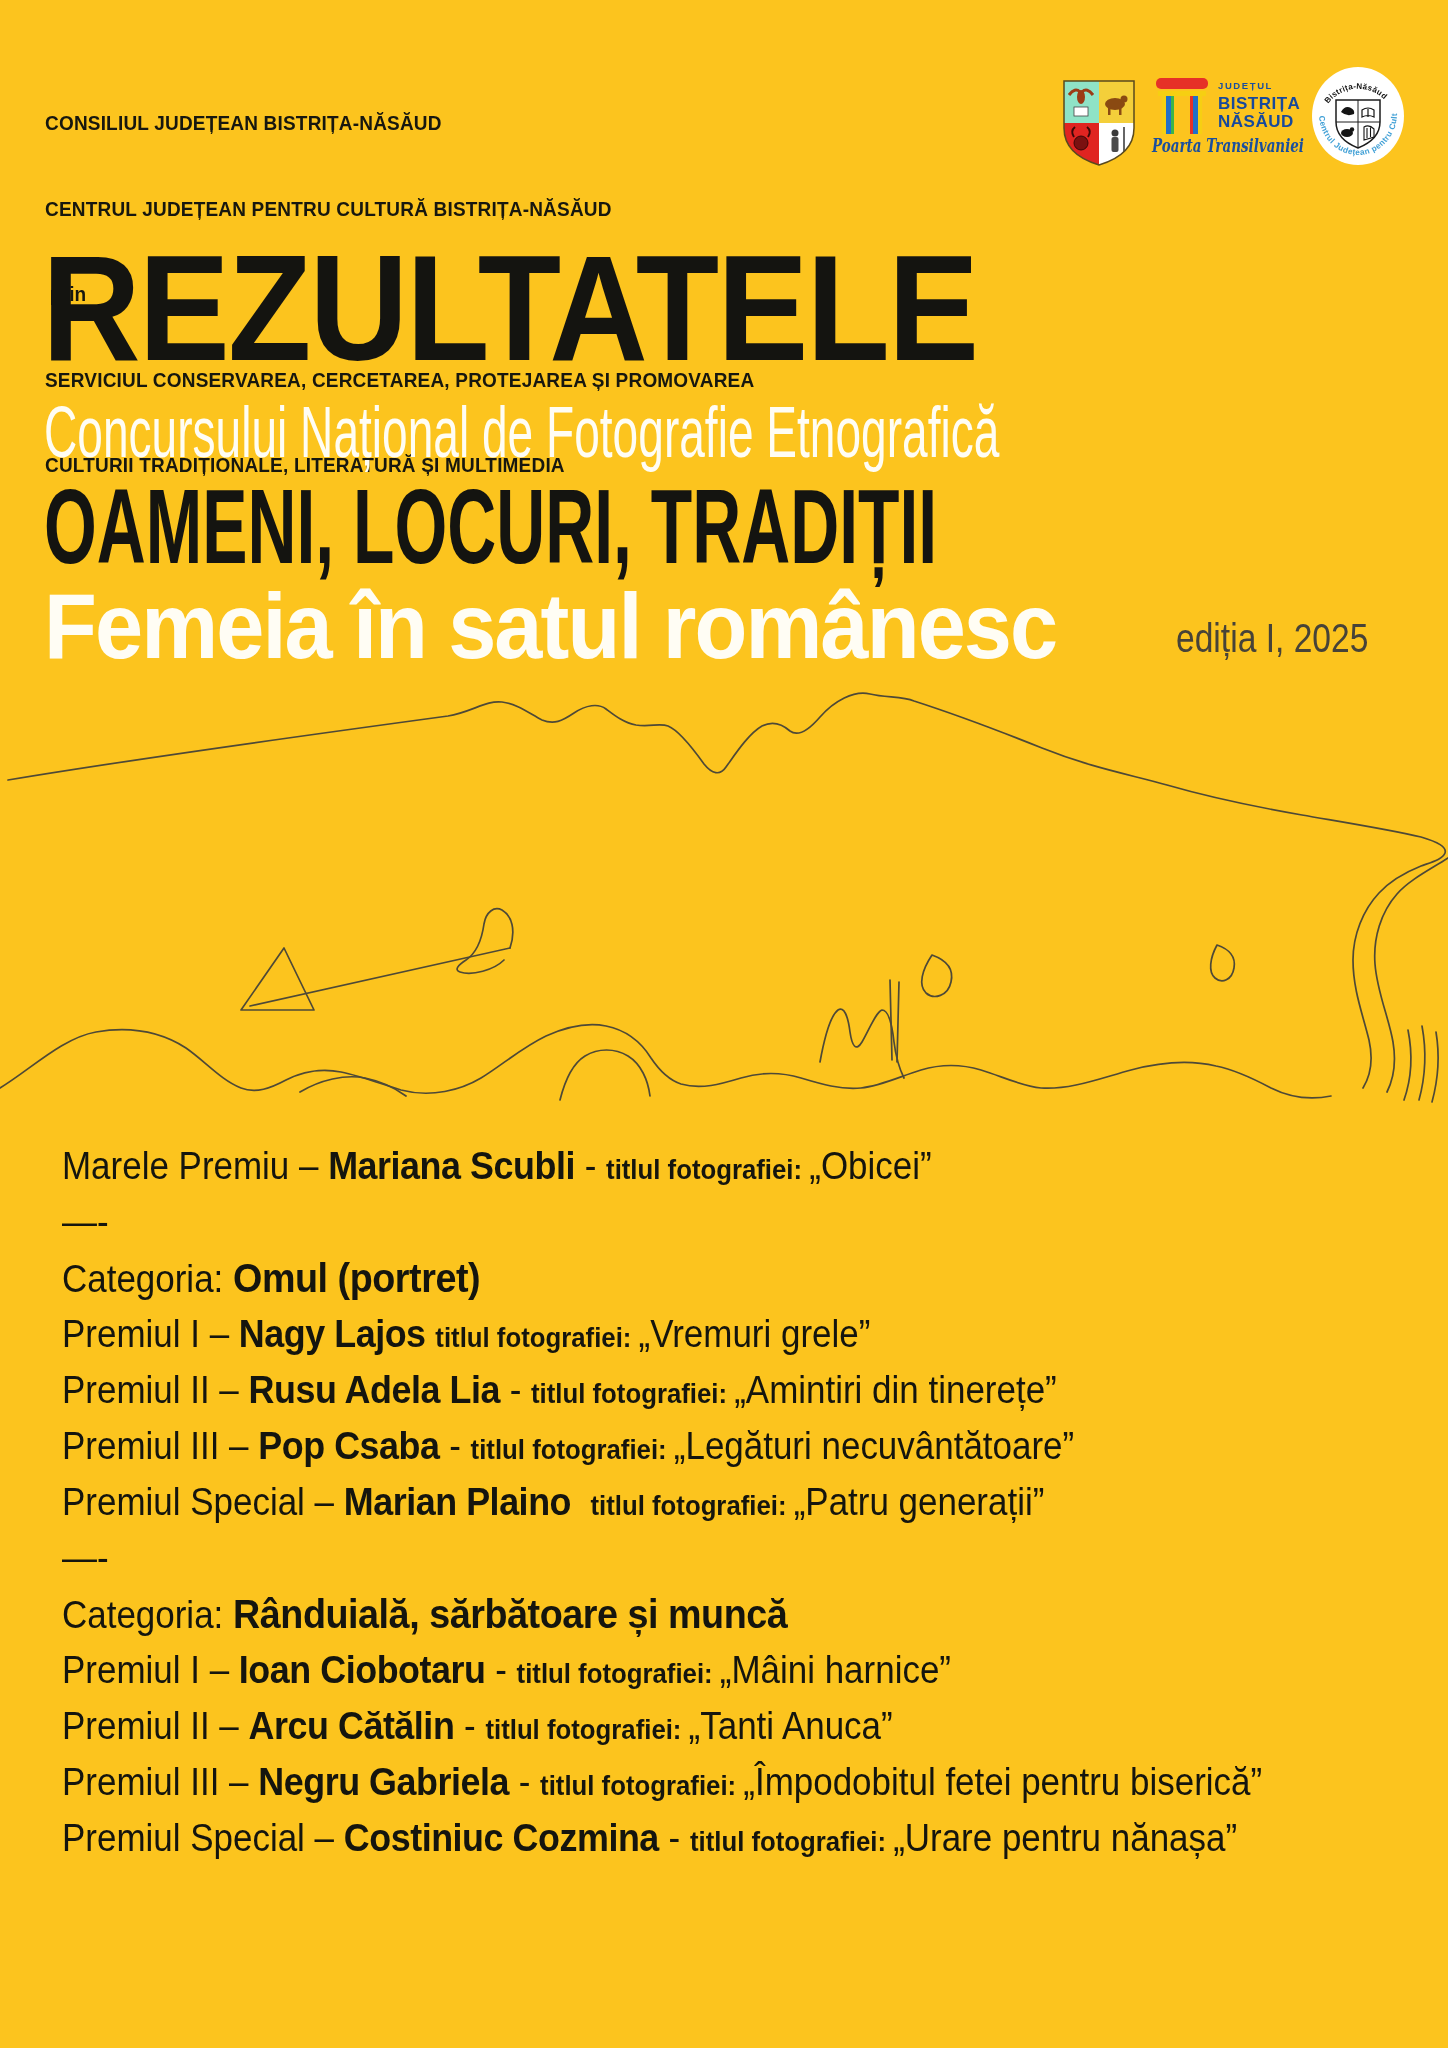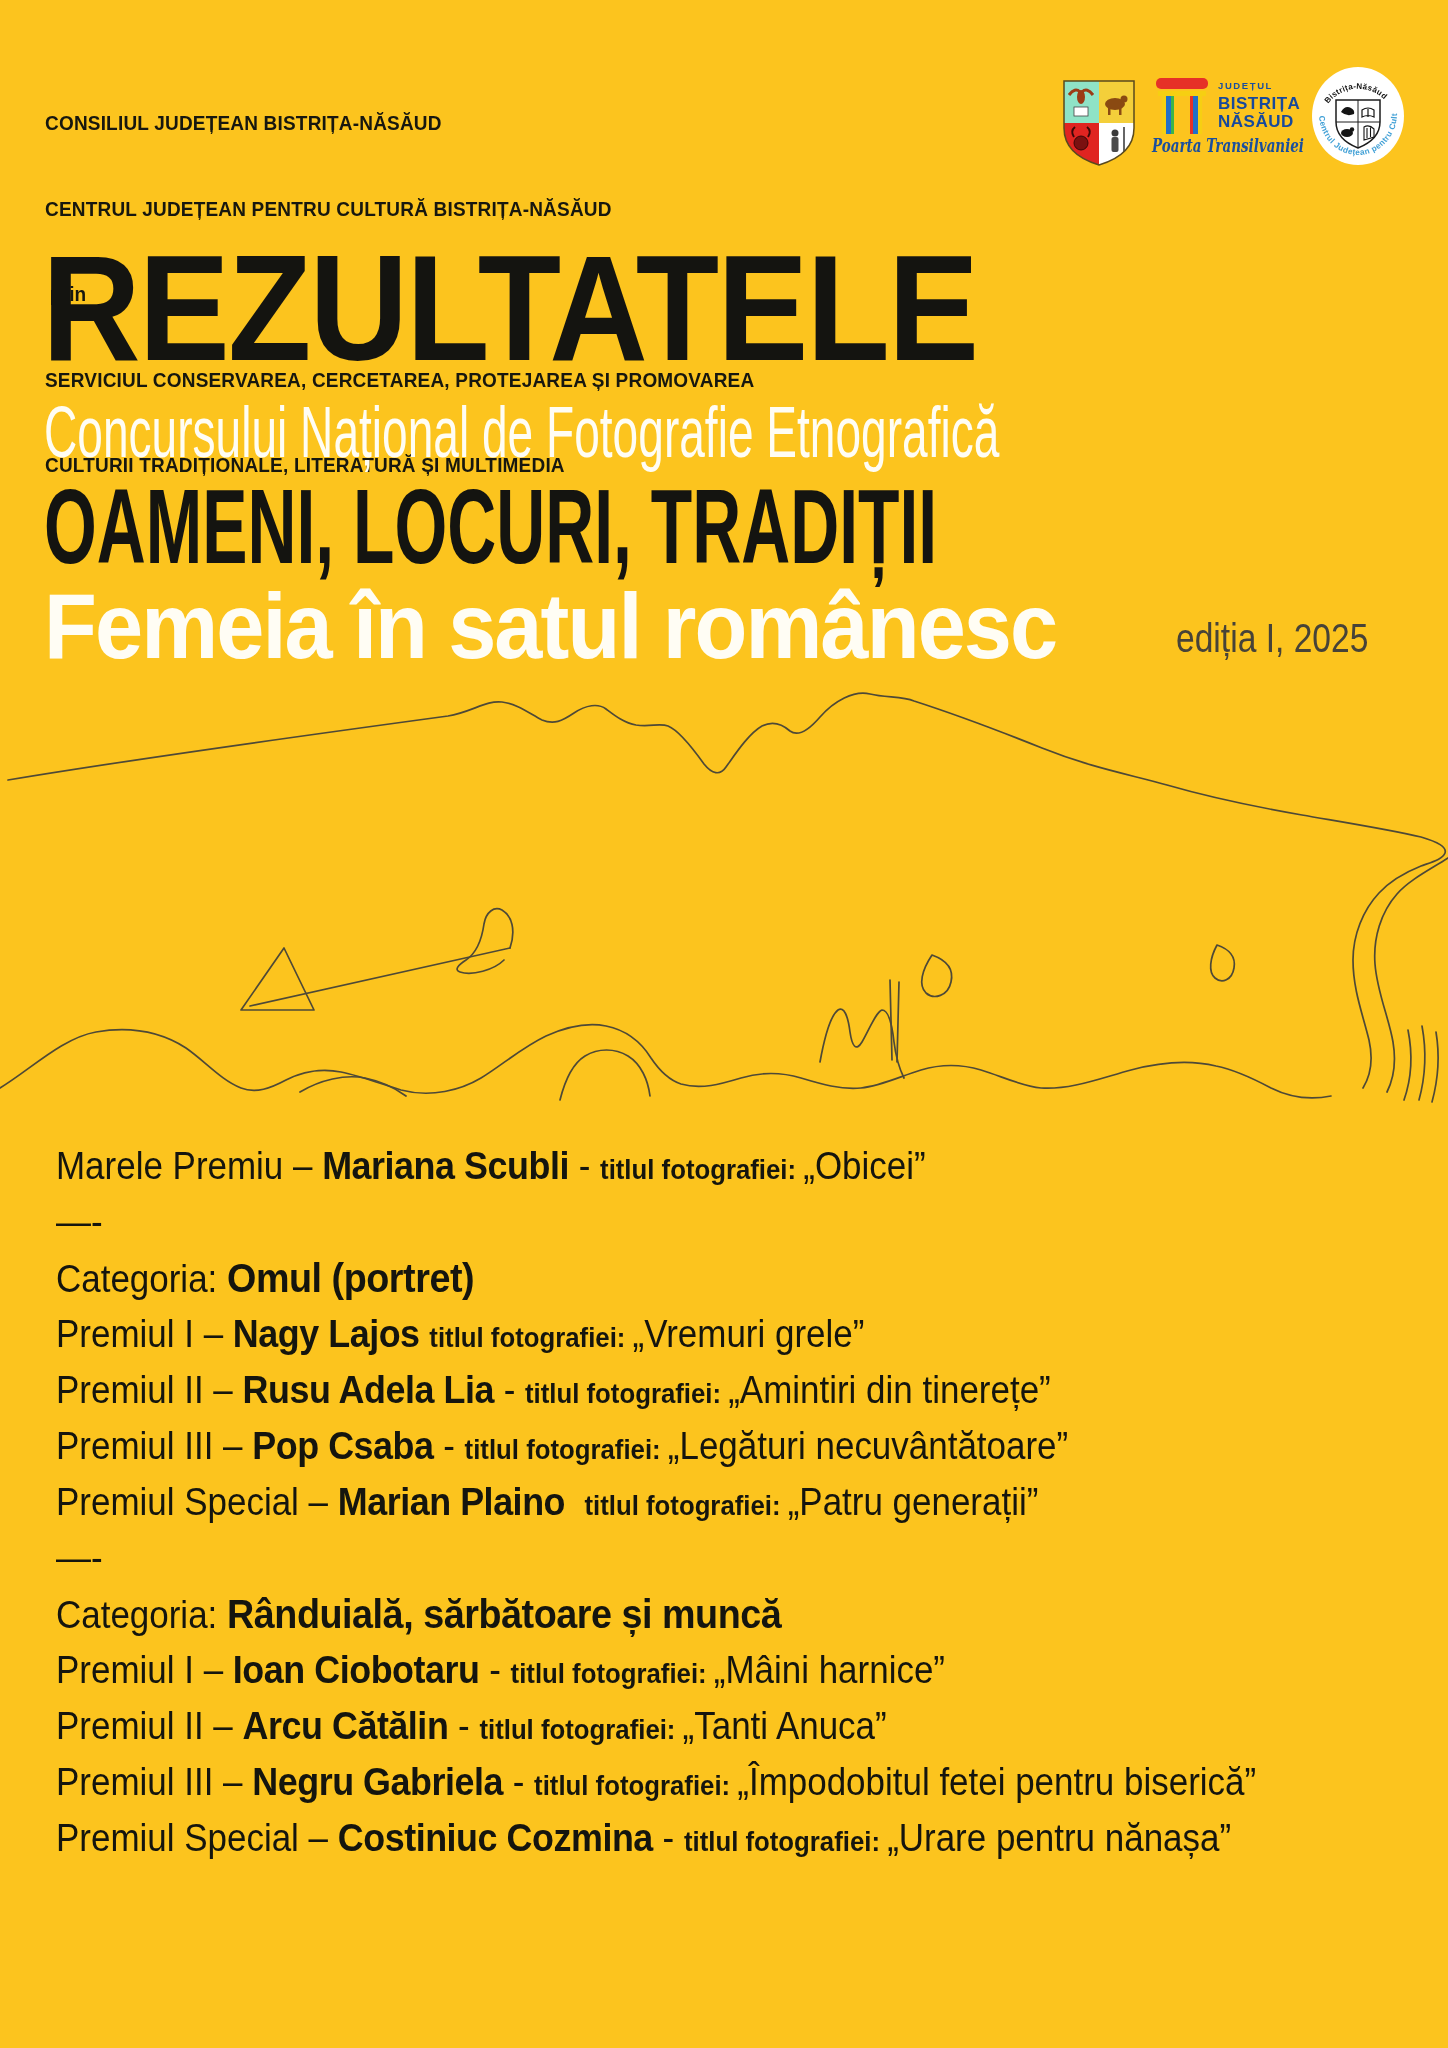--- a/index.html
+++ b/index.html
@@ -47,21 +47,21 @@
   }
   .edition{
     position:absolute;left:1176px;top:618px;line-height:1;
     font-size:40px;font-weight:400;color:#474338;
     transform:scaleX(.84);transform-origin:left top;white-space:pre;
   }
   
   .sketch{position:absolute;left:0;top:676px;}
   .sk{stroke:#4e4937;stroke-width:1.7;fill:none;stroke-linecap:round;stroke-linejoin:round;}
   
-  .results{position:absolute;left:56px;top:1138px;color:#15150e;}
+  .results{position:absolute;left:62px;top:1138px;color:#15150e;}
   .rline{
     height:56px;line-height:56px;font-size:38px;white-space:pre;
     transform:scaleX(.92);transform-origin:left top;
   }
   .rname{font-weight:800;font-size:39px;letter-spacing:-.5px;}
   .rline.cat .rname{font-size:41px;}
   .rtl{font-size:28px;font-weight:700;}
   .rphoto{font-size:38px;}
 </style>
 </head>

